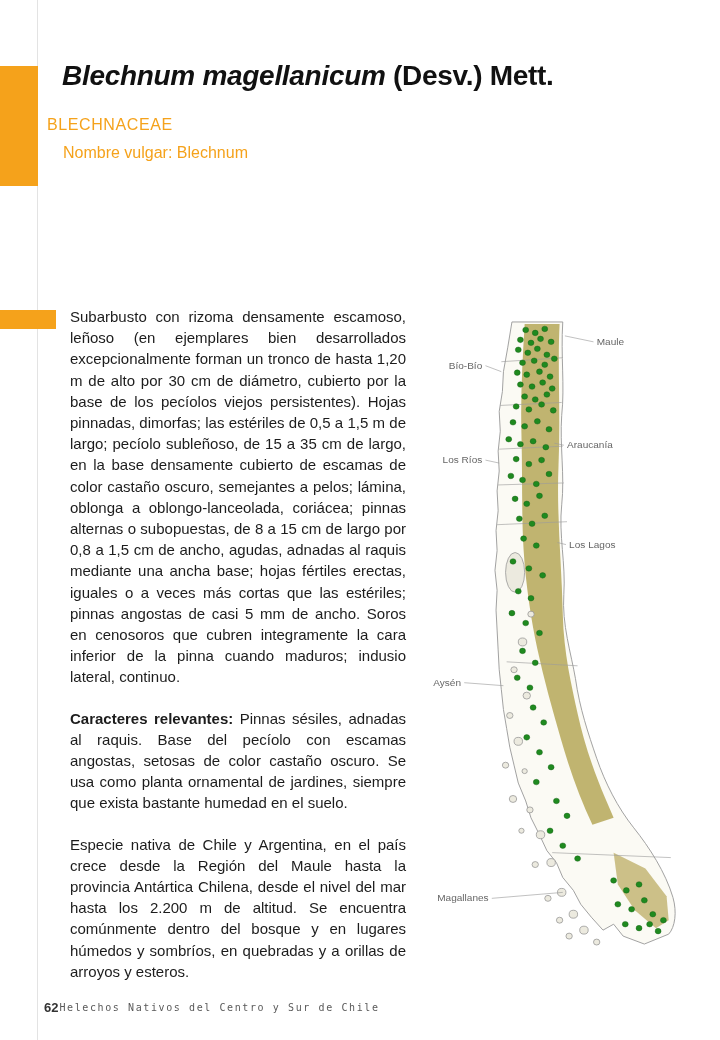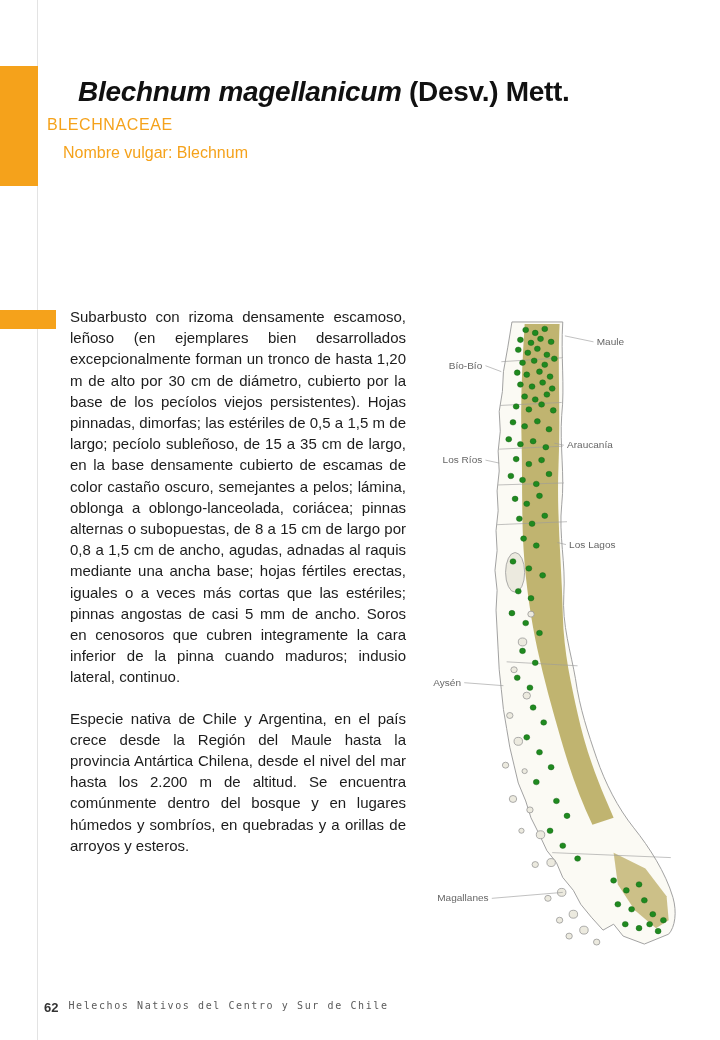--- a/index.html
+++ b/index.html
@@ -17,21 +17,21 @@
   }
   .accent-block{
     position:absolute;left:0;top:66px;width:38px;height:120px;
     background:var(--accent,#f5a21b);
   }
   .accent-bar{
     position:absolute;left:0;top:310px;width:56px;height:19px;
     background:var(--accent,#f5a21b);
   }
   .title{
-    position:absolute;left:62px;top:60px;margin:16px;
+    position:absolute;left:62px;top:60px;margin:0;
     font-size:28px;font-weight:bold;letter-spacing:-0.3px;
     color:#111;white-space:nowrap;
   }
   .title em{font-style:italic;}
   .family{
     position:absolute;left:47px;top:116px;
     font-size:16px;color:var(--accent,#f5a21b);letter-spacing:0.6px;
   }
   .vulgar{
     position:absolute;left:63px;top:144px;
@@ -45,21 +45,21 @@
   .bodycol b{font-weight:bold;}
   .mapwrap{
     position:absolute;left:406px;top:316px;width:286px;height:636px;
   }
   .map-label{
     font-size:9.5px;fill:#666;
     font-family:"Liberation Sans",sans-serif;
   }
   .footer{
     position:absolute;left:44px;top:1000px;
-    display:flex;align-items:flex-start;gap:10px;
+    display:flex;align-items:center;gap:1px;
   }
   .pagenum{font-size:13px;font-weight:bold;color:#333;}
   .booktitle{
     font-family:"DejaVu Sans Mono",monospace;
     font-size:10px;letter-spacing:1.6px;color:#5a5a5a;
   }
 </style>
 </head>
 <body>
 
@@ -70,20 +70,21 @@
 
   <h1 class="title"><em>Blechnum magellanicum</em> <span>(Desv.) Mett.</span></h1>
 
   <div class="family">BLECHNACEAE</div>
   <div class="vulgar">Nombre vulgar: Blechnum</div>
 
   <div class="accent-bar"></div>
 
   <div class="bodycol">
     <p>Subarbusto con rizoma densamente escamoso, leñoso (en ejemplares bien desarrollados excepcionalmente forman un tronco de hasta 1,20 m de alto por 30 cm de diámetro, cubierto por la base de los pecíolos viejos persistentes). Hojas pinnadas, dimorfas; las estériles de 0,5 a 1,5 m de largo; pecíolo subleñoso, de 15 a 35 cm de largo, en la base densamente cubierto de escamas de color castaño oscuro, semejantes a pelos; lámina, oblonga a oblongo-lanceolada, coriácea; pinnas alternas o subopuestas, de 8 a 15 cm de largo por 0,8 a 1,5 cm de ancho, agudas, adnadas al raquis mediante una ancha base; hojas fértiles erectas, iguales o a veces más cortas que las estériles; pinnas angostas de casi 5 mm de ancho. Soros en cenosoros que cubren integramente la cara inferior de la pinna cuando maduros; indusio lateral, continuo.</p>
+    <p><b>Caracteres relevantes:</b> <span>Pinnas sésiles, adnadas al raquis. Base del pecíolo con escamas angostas, setosas de color castaño oscuro. Se usa como planta ornamental de jardines, siempre que exista bastante humedad en el suelo.</span></p>
     <p>Especie nativa de Chile y Argentina, en el país crece desde la Región del Maule hasta la provincia Antártica Chilena, desde el nivel del mar hasta los 2.200 m de altitud. Se encuentra comúnmente dentro del bosque y en lugares húmedos y sombríos, en quebradas y a orillas de arroyos y esteros.</p>
   </div>
 
   <div class="mapwrap">
     <svg id="map-svg" width="286" height="636" viewBox="0 0 270 640" preserveAspectRatio="none">
 
       <path d="M 100,6 L 148,6
            C 146,40 150,70 147,100
            C 145,130 150,160 147,190
            C 144,220 151,250 149,280

